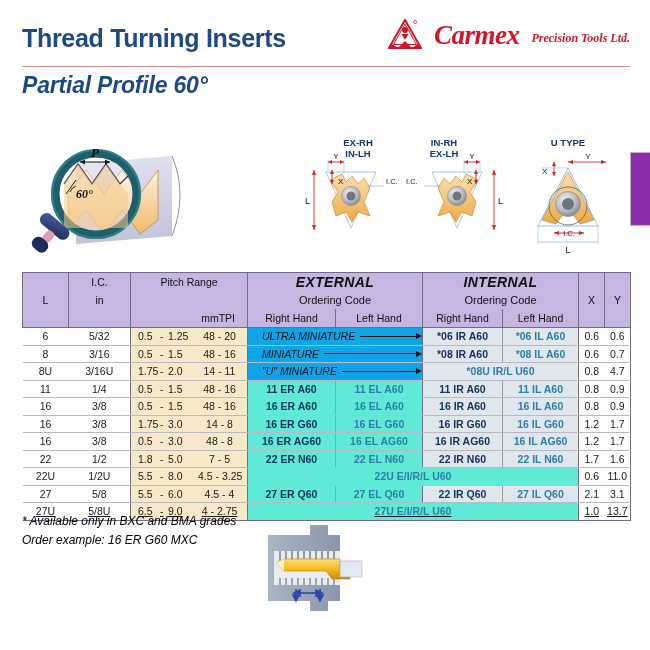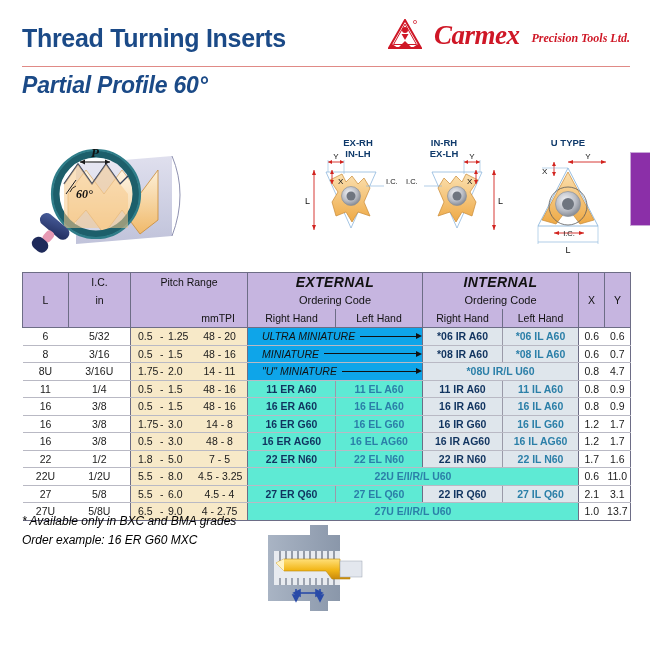--- a/index.html
+++ b/index.html
@@ -199,21 +199,21 @@
     grid-template-columns: 22px 8px 30px 1fr;
     align-items: center;
     padding: 0 6px 0 7px;
     font-size: 10.5px;
     white-space: nowrap;
   }
   .pg-a { text-align: left; }
   .pg-d { text-align: left; }
   .pg-t { text-align: center; }
   .tbl-top { border-top: 1px solid #6d6d86; }
-  .tbl-bot { border-bottom: 1px solid #6d6d86; }
+  .tbl-bot { border-bottom: 1px solid #6d6d86; text-decoration: underline; }
 
   
   #footer-notes {
     position: absolute;
     left: 22px;
     top: 512px;
     width: 290px;
     color: #000000;
     font-size: 12px;
     line-height: 1.55;

